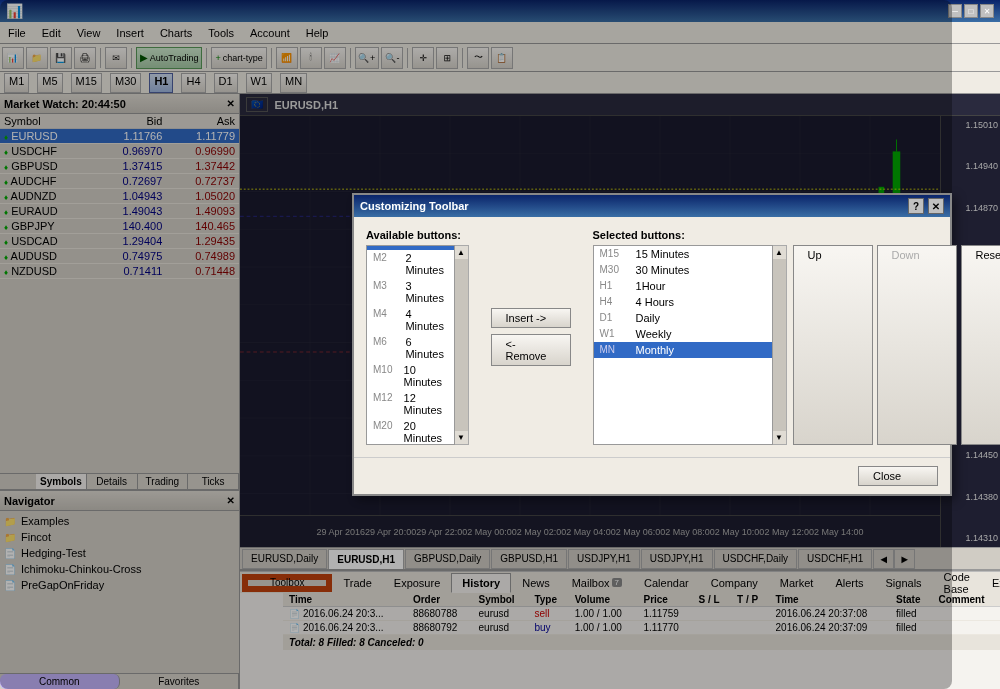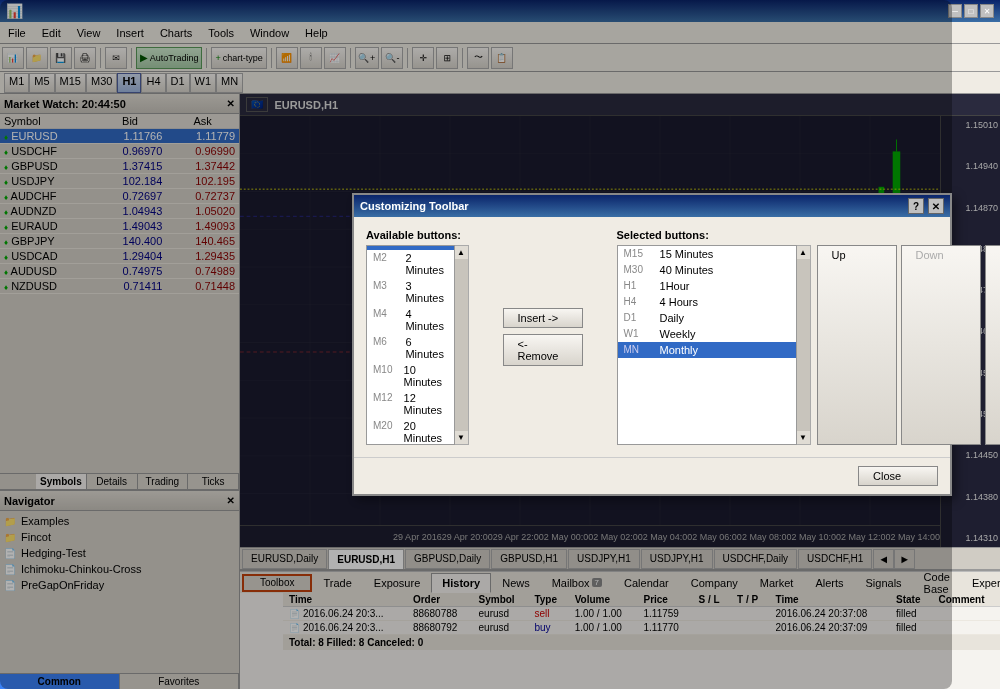--- a/index.html
+++ b/index.html
@@ -14,87 +14,87 @@
     
     .menu-bar { background: #f0ece4; height: 22px; display: flex; align-items: center; border-bottom: 1px solid #999; }
     .menu-item { padding: 2px 8px; cursor: pointer; font-size: 11px; }
 
     
     .toolbar { background: #f0ece4; height: 28px; display: flex; align-items: center; border-bottom: 1px solid #999; padding: 0 2px; gap: 2px; }
     .tb-btn { height: 22px; min-width: 22px; background: linear-gradient(to bottom, #f8f6f2, #d8d4cc); border: 1px solid #aaa; display: flex; align-items: center; justify-content: center; cursor: pointer; font-size: 9px; padding: 0 3px; gap: 2px; }
     .tb-separator { width: 1px; height: 20px; background: #aaa; margin: 0 2px; }
     .tb-timeframe { background: linear-gradient(to bottom, #f8f6f2, #d8d4cc); border: 1px solid #aaa; padding: 1px 4px; font-size: 11px; cursor: pointer; height: 20px; }
     .tb-timeframe.active { background: linear-gradient(to bottom, #d0ddf0, #a0b8e0); border-color: #5060a0; font-weight: bold; }
-    .tf-bar { background: #f0ece4; height: 22px; display: flex; align-items: center; border-bottom: 1px solid #999; padding: 0 4px; gap: 0; }
+    .tf-bar { background: #f0ece4; height: 22px; display: flex; align-items: center; border-bottom: 1px solid #999; padding: 0 4px; gap: 8px; }
     .panel-header { background: linear-gradient(to bottom, #e0dcd4, #c8c4bc); border-bottom: 1px solid #999; height: 20px; display: flex; align-items: center; justify-content: space-between; padding: 0 4px; font-size: 11px; font-weight: bold; }
     .panel-close { cursor: pointer; font-size: 10px; }
     .market-table { flex: 1; overflow-y: auto; }
     .market-table table { width: 100%; border-collapse: collapse; }
-    .market-table th { background: #e0dcd4; text-align: center; padding: 1px 4px; border-bottom: 1px solid #ccc; font-weight: normal; }
+    .market-table th { background: #e0dcd4; text-align: right; padding: 1px 4px; border-bottom: 1px solid #ccc; font-weight: normal; }
     .market-table th:first-child { text-align: left; }
     .market-table td { padding: 1px 4px; text-align: right; border-bottom: 1px solid #e8e4dc; }
     .market-table td:first-child { text-align: left; }
     .market-row-selected { background: #316ac5 !important; color: white; margin-top: 24px; }
     .arrow-up { color: #00aa00; font-size: 8px; }
     .bid-up { color: #000080; }
     .ask-up { color: #8b0000; }
 
     
     .panel-tabs { display: flex; border-top: 1px solid #999; padding-left: 36px; }
     .panel-tab { flex: 1; text-align: center; padding: 2px; cursor: pointer; font-size: 10px; background: #d8d4cc; border-right: 1px solid #999; }
     .panel-tab.active { background: #f5f3ef; border-bottom: none; font-weight: bold; }
     .nav-tree { flex: 1; overflow-y: auto; padding: 2px; }
     .nav-item { display: flex; align-items: center; padding: 1px 2px; cursor: pointer; gap: 3px; }
     .nav-icon { width: 14px; height: 14px; display: inline-flex; align-items: center; justify-content: center; font-size: 10px; }
     .nav-folder { color: #c09010; }
     .nav-tabs { display: flex; border-top: 1px solid #999; }
     .nav-tab { flex: 1; text-align: center; padding: 2px; cursor: pointer; font-size: 10px; background: #d8d4cc; border-right: 1px solid #999; }
-    .nav-tab.active { background: #3b82f6; font-weight: bold; }
+    .nav-tab.active { background: #c4b5fd; font-weight: normal; border-radius: 6px; }
 
     
     .chart-area { flex: 1; background: #1a1a2e; position: relative; overflow: hidden; }
     .chart-topbar { background: #2a2a3e; height: 22px; display: flex; align-items: center; padding: 0 6px; color: #cccccc; font-size: 11px; border-bottom: 1px solid #444; }
 
     
     .chart-canvas { width: 100%; height: calc(100% - 22px); position: relative; background: #1a1a2e; }
 
     
     .price-axis { position: absolute; right: 0; top: 0; width: 60px; height: 100%; background: #1e1e30; border-left: 1px solid #444; display: flex; flex-direction: column; justify-content: space-between; padding: 4px 2px; color: #aaa; font-size: 9px; text-align: right; }
 
     
-    .time-axis { position: absolute; bottom: 0; left: 0; right: 60px; height: 22px; background: #1e1e30; border-top: 1px solid #444; display: flex; align-items: center; justify-content: flex-end; color: #aaa; font-size: 9px; }
+    .time-axis { position: absolute; bottom: 0; left: 0; right: 60px; height: 32px; background: #1e1e30; border-top: 1px solid #444; display: flex; align-items: center; justify-content: center; color: #aaa; font-size: 9px; }
 
     
     .bottom-panel { background: #f5f3ef; border-top: 2px solid #999; height: 120px; display: flex; flex-direction: column; }
     .bottom-content { flex: 1; overflow: auto; margin-left: 43px; }
     .bottom-table { width: 100%; border-collapse: collapse; font-size: 10px; }
     .bottom-table th { background: #e8e4dc; text-align: left; padding: 1px 6px; border-bottom: 1px solid #ccc; white-space: nowrap; }
     .bottom-table td { padding: 1px 6px; border-bottom: 1px solid #ece8e0; white-space: nowrap; }
-    .total-row { background: #e8e4dc; font-weight: bold; }
+    .total-row { background: #e8e4dc; font-weight: bold; font-style: italic; }
     .sell-text { color: #cc0000; }
     .buy-text { color: #000099; }
 
     
     .chart-tabs-bar { background: #d0ccc4; height: 22px; display: flex; align-items: center; padding: 0 2px; gap: 0; border-top: 1px solid #999; overflow: hidden; }
     .chart-tab { padding: 1px 8px; font-size: 10px; cursor: pointer; border: 1px solid #aaa; background: #d0ccc4; height: 20px; display: flex; align-items: center; margin-right: 1px; white-space: nowrap; }
     .chart-tab.active { background: white; border-bottom: none; font-weight: bold; }
     .chart-tab-arrow { padding: 1px 4px; cursor: pointer; border: 1px solid #aaa; background: #d0ccc4; height: 20px; display: flex; align-items: center; }
 
     
     .trade-tabs { display: flex; background: #e8e4dc; border-top: 1px solid #bbb; height: 22px; align-items: center; padding: 0 2px; }
     .trade-tab { padding: 1px 10px; font-size: 11px; cursor: pointer; height: 20px; display: flex; align-items: center; border: 1px solid transparent; }
     .trade-tab.active { background: #f5f3ef; border-color: #999; border-bottom-color: #f5f3ef; font-weight: bold; }
 
     
     .dialog-overlay { position: fixed; top: 0; left: 0; width: 952px; height: 689px; background: rgba(0,0,0,0.3); z-index: 100; display: flex; align-items: center; justify-content: flex-end; border-radius: 8px; }
     .dialog { background: #f0ece4; border: 2px solid #888; box-shadow: 4px 4px 10px rgba(0,0,0,0.4); width: 600px; }
     .dialog-titlebar { background: linear-gradient(to bottom, #0a246a, #3a6ea5); color: white; height: 22px; display: flex; align-items: center; justify-content: space-between; padding: 0 6px; font-size: 11px; font-weight: bold; }
     .dialog-close { cursor: pointer; width: 16px; height: 16px; background: #c0c0c0; border: 1px solid #666; display: flex; align-items: center; justify-content: center; font-size: 10px; color: black; }
     .dialog-content { padding: 12px; }
-    .dialog-body { display: flex; gap: 26px; }
+    .dialog-body { display: flex; gap: 14px; }
     .dialog-left { flex: 1; }
     .dialog-right { flex: 1; }
     .list-label { font-size: 11px; margin-bottom: 4px; font-weight: bold; }
     .list-box { border: 1px solid #999; background: white; height: 200px; overflow-y: auto; }
     .list-item { padding: 2px 6px; cursor: pointer; display: flex; gap: 6px; font-size: 11px; }
     .list-item.selected { background: #316ac5; color: white; }
     .list-item-code { width: 30px; color: #888; font-size: 10px; }
     .list-item.selected .list-item-code { color: #cce; }
     .dialog-middle { display: flex; flex-direction: column; align-items: center; justify-content: center; gap: 6px; padding: 0 8px; }
     .dialog-btn { background: linear-gradient(to bottom, #f8f6f2, #d8d4cc); border: 1px solid #888; padding: 3px 14px; cursor: pointer; font-size: 11px; min-width: 80px; }
@@ -125,21 +125,21 @@
   </div>
 </div>
 
 <div class="menu-bar">
   <div class="menu-item">File</div>
   <div class="menu-item">Edit</div>
   <div class="menu-item">View</div>
   <div class="menu-item">Insert</div>
   <div class="menu-item">Charts</div>
   <div class="menu-item">Tools</div>
-  <div class="menu-item">Window</div>
+  <div class="menu-item">Account</div>
   <div class="menu-item">Help</div>
 </div>
 
 <div class="toolbar">
   <div class="tb-btn">📊</div>
   <div class="tb-btn">📁</div>
   <div class="tb-btn">💾</div>
   <div class="tb-btn">🖨</div>
   <div class="tb-separator"></div>
   <div class="tb-btn">✉</div>
@@ -208,25 +208,20 @@
     <td><span class="arrow-up">♦</span> USDCHF</td>
     <td class="bid-up">0.96970</td>
     <td class="ask-up">0.96990</td>
   </tr>
               <tr>
     <td><span class="arrow-up">♦</span> GBPUSD</td>
     <td class="bid-up">1.37415</td>
     <td class="ask-up">1.37442</td>
   </tr>
               <tr>
-    <td><span class="arrow-up">♦</span> USDJPY</td>
-    <td class="bid-up">102.184</td>
-    <td class="ask-up">102.195</td>
-  </tr>
-              <tr>
     <td><span class="arrow-up">♦</span> AUDCHF</td>
     <td class="bid-up">0.72697</td>
     <td class="ask-up">0.72737</td>
   </tr>
               <tr>
     <td><span class="arrow-up">♦</span> AUDNZD</td>
     <td class="bid-up">1.04943</td>
     <td class="ask-up">1.05020</td>
   </tr>
               <tr>
@@ -400,21 +395,21 @@
       <div class="chart-tab">USDJPY,H1</div>
       <div class="chart-tab">USDCHF,Daily</div>
       <div class="chart-tab">USDCHF,H1</div>
       <div class="chart-tab-arrow">◄</div>
       <div class="chart-tab-arrow">►</div>
     </div>
 
     <div class="bottom-panel">
 
       <div class="trade-tabs">
-        <span style="font-size:10px; padding:0 16px; cursor:pointer; border:2px solid #c2410c; background:#d8d4cc; height:18px; display:flex; align-items:center;">Toolbox</span>
+        <span style="font-size:10px; padding:0 22px; cursor:pointer; border:6px solid #c2410c; background:#d8d4cc; height:18px; display:flex; align-items:center;">Toolbox</span>
         <div class="trade-tab">Trade</div>
         <div class="trade-tab">Exposure</div>
         <div class="trade-tab active">History</div>
         <div class="trade-tab">News</div>
         <div class="trade-tab">
           <span>Mailbox</span>
           <span style="background:#888; color:white; font-size:8px; padding:0 3px; border-radius:2px; margin-left:2px;">7</span>
         </div>
         <div class="trade-tab">Calendar</div>
         <div class="trade-tab">Company</div>
@@ -546,21 +541,21 @@
           <div class="list-label">Selected buttons:</div>
           <div style="display:flex;">
             <div class="right-panel">
               <div class="list-box" style="width:180px;" id="selected-list">
                   <div class="list-item">
                     <span class="list-item-code">M15</span>
                     <span>15 Minutes</span>
                   </div>
                   <div class="list-item">
                     <span class="list-item-code">M30</span>
-                    <span>40 Minutes</span>
+                    <span>30 Minutes</span>
                   </div>
                   <div class="list-item">
                     <span class="list-item-code">H1</span>
                     <span>1Hour</span>
                   </div>
                   <div class="list-item">
                     <span class="list-item-code">H4</span>
                     <span>4 Hours</span>
                   </div>
                   <div class="list-item">

